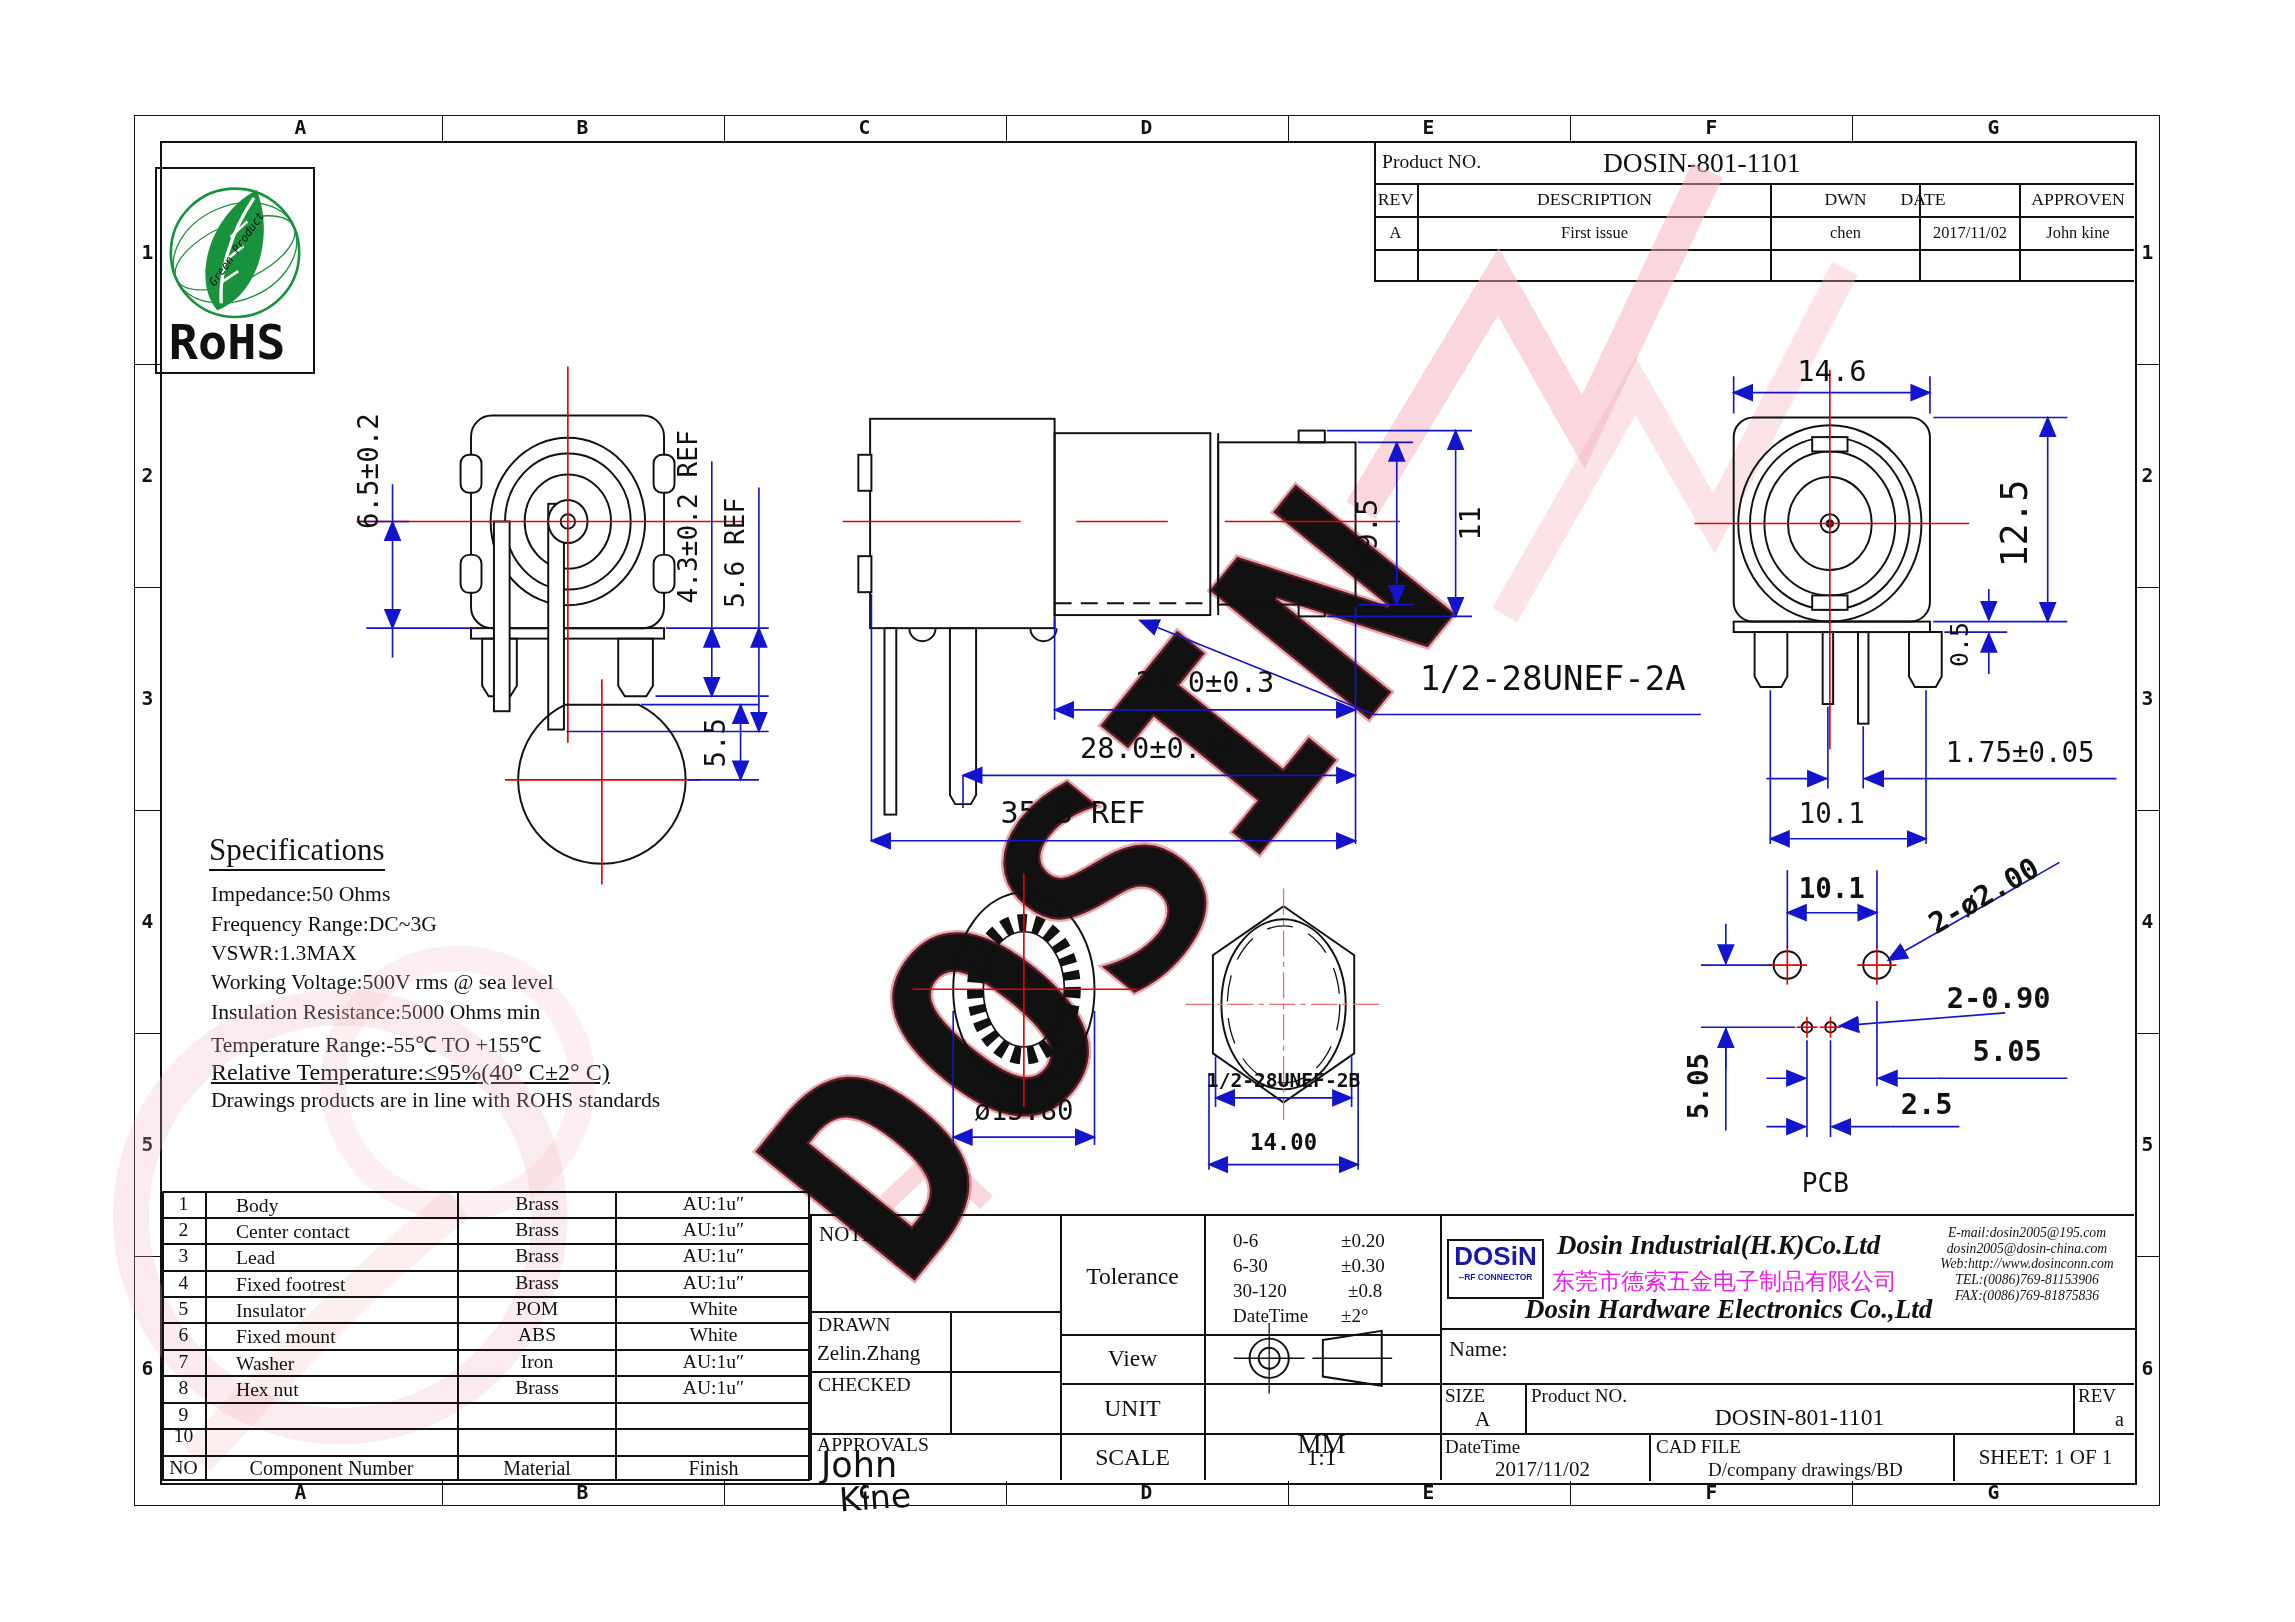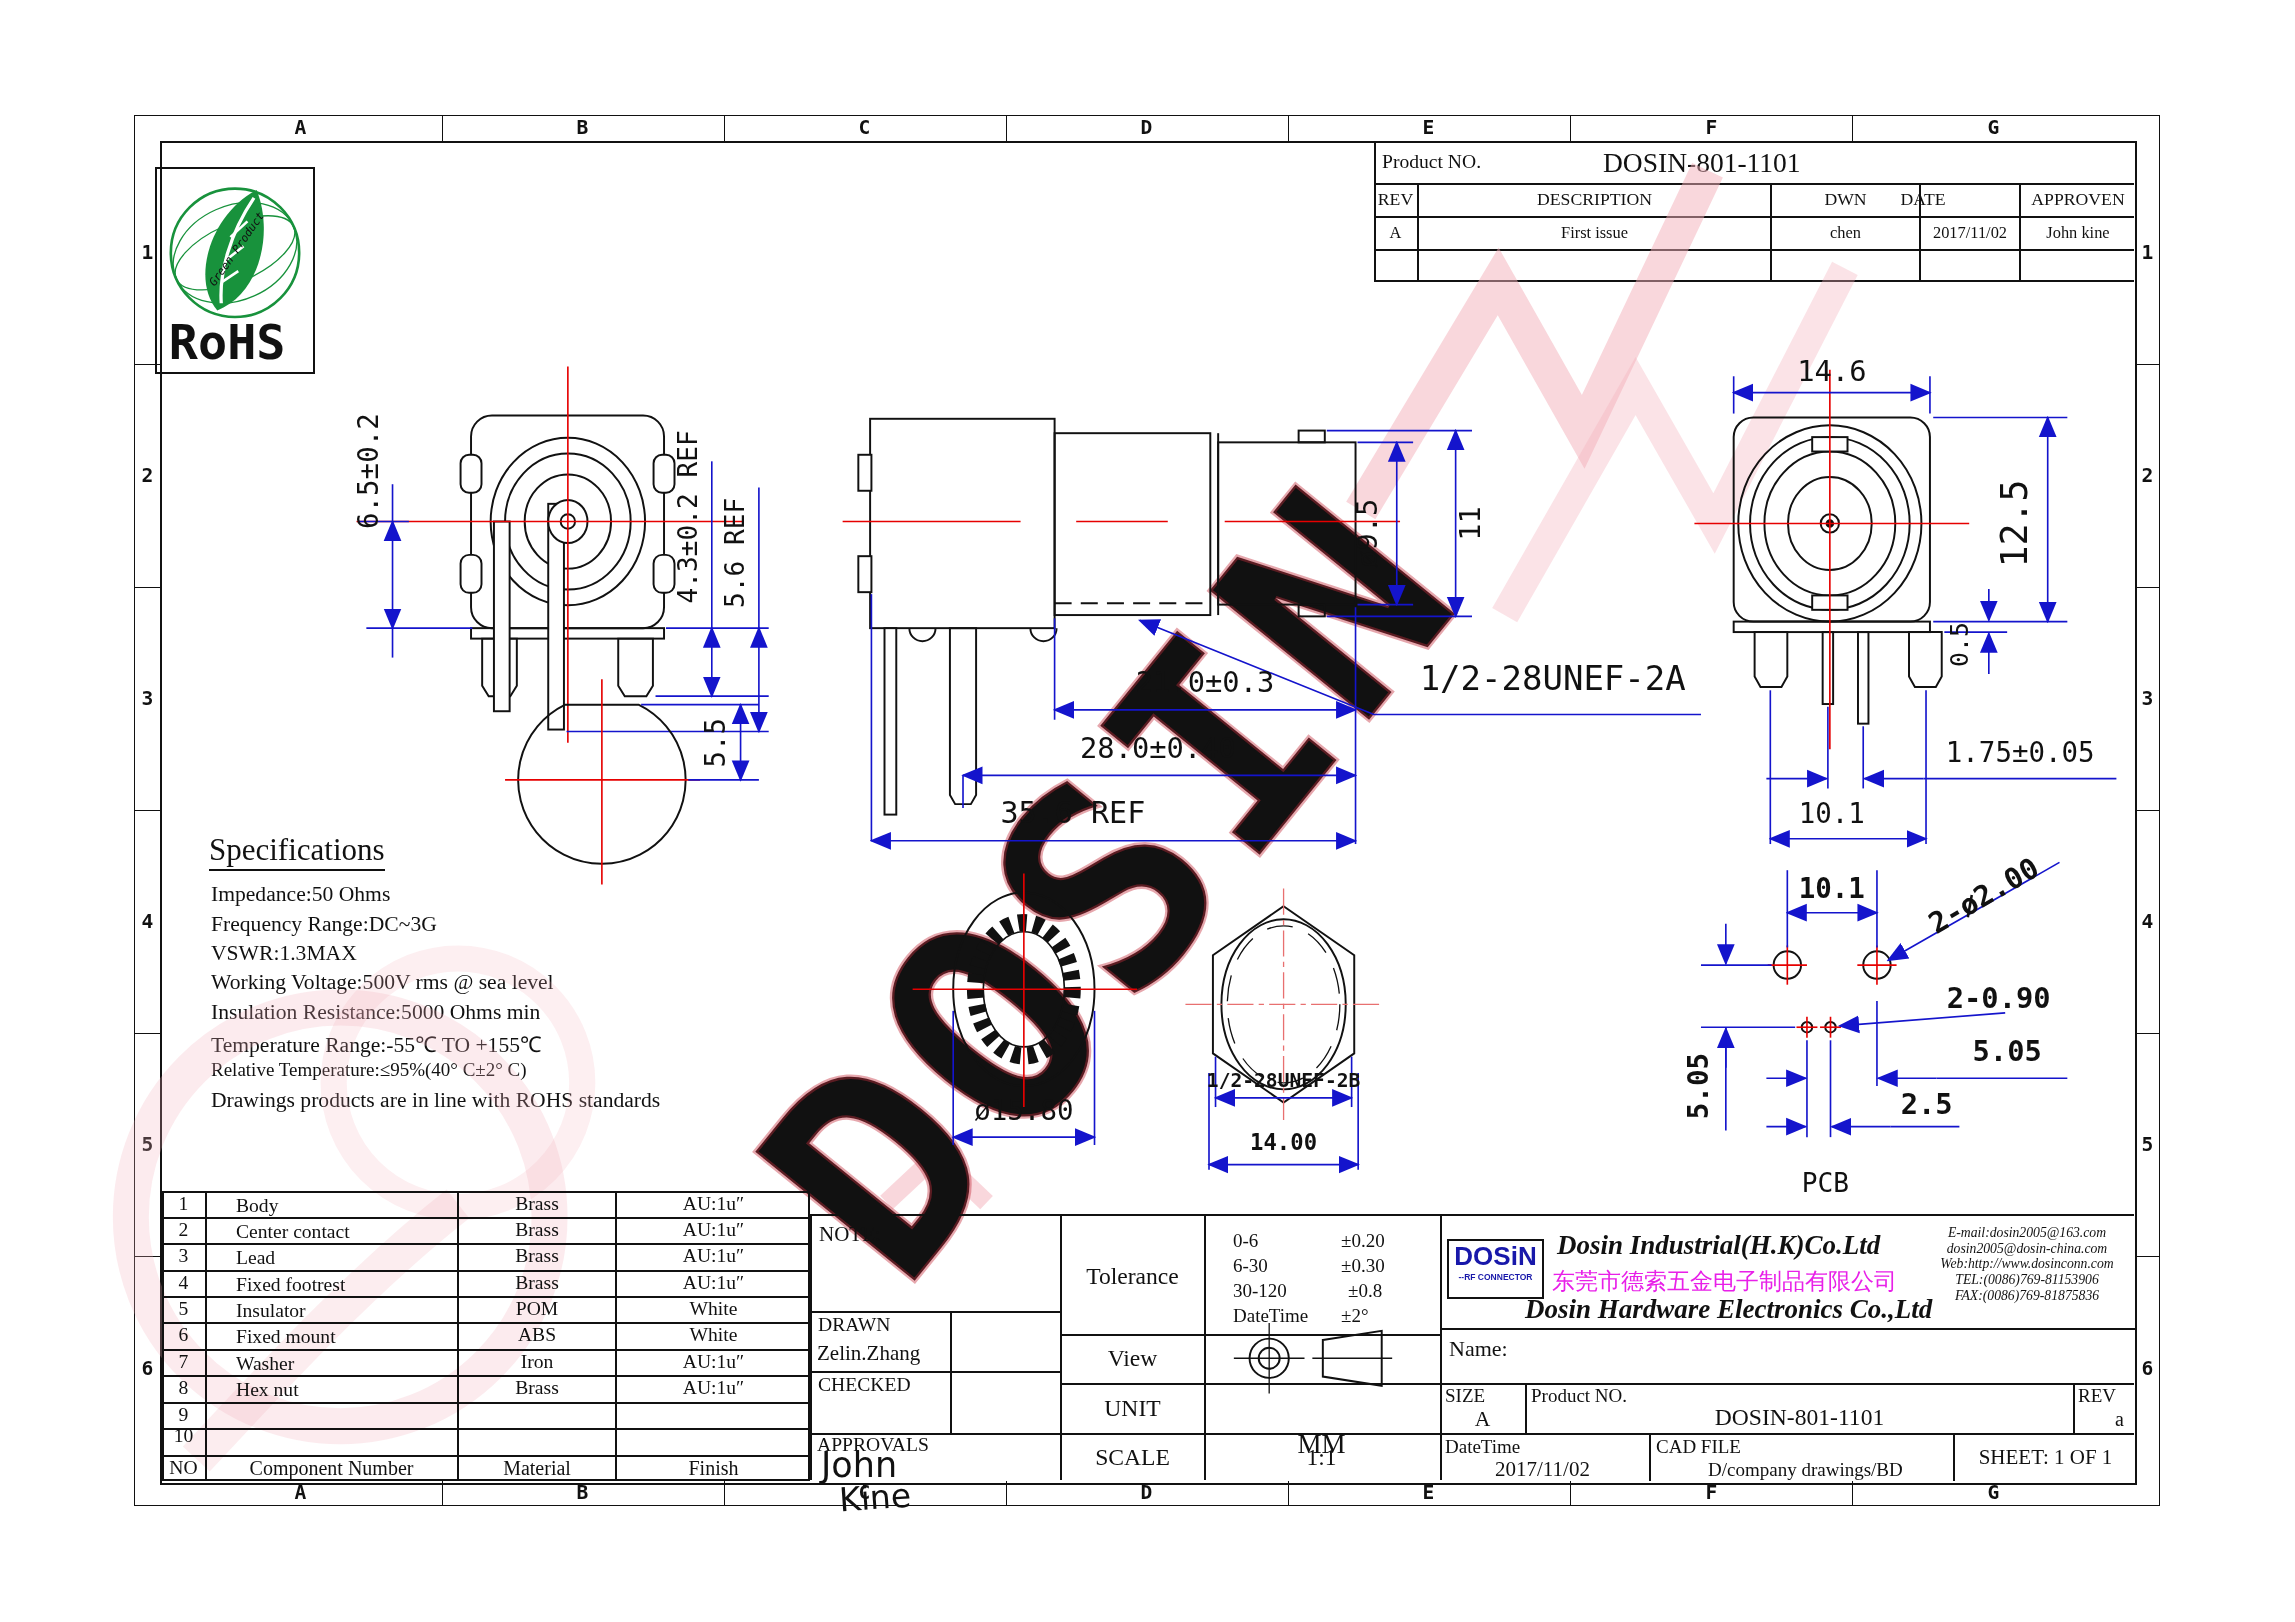--- a/index.html
+++ b/index.html
@@ -108,21 +108,21 @@
     </svg>
   </div>
 
   <div class="abs ser" style="left:209px;top:832px;font-size:31px;border-bottom:2.6px solid #111;padding-bottom:1.3px;">Specifications</div>
   <div class="abs ser" style="left:211px;top:882px;font-size:21.6px;">Impedance:50 Ohms</div>
   <div class="abs ser" style="left:211px;top:912px;font-size:21.6px;">Frequency Range:DC~3G</div>
   <div class="abs ser" style="left:211px;top:941px;font-size:21.6px;">VSWR:1.3MAX</div>
   <div class="abs ser" style="left:211px;top:970px;font-size:21.6px;">Working Voltage:500V rms @ sea level</div>
   <div class="abs ser" style="left:211px;top:1000px;font-size:21.6px;">Insulation Resistance:5000 Ohms min</div>
   <div class="abs ser" style="left:211px;top:1029px;font-size:21.6px;">Temperature Range:-55℃ TO +155℃</div>
-  <div class="abs ser" style="left:211px;top:1059px;font-size:19px;">Relative Temperature:≤95%(40° C±2° C)</div>
+  <div class="abs ser" style="left:211px;top:1059px;font-size:24px;text-decoration:underline;">Relative Temperature:≤95%(40° C±2° C)</div>
   <div class="abs ser" style="left:211px;top:1088px;font-size:21.6px;">Drawings products are in line with ROHS standards</div>
 
   <svg class="abs" style="left:0;top:0;" width="2295" height="1622" viewBox="0 0 3508 2479">
     <defs>
       <marker id="mA" viewBox="0 0 12 12" refX="11" refY="6" markerWidth="13" markerHeight="13" orient="auto-start-reverse">
         <path d="M0,1 L12,6 L0,11 z" fill="#1414cc"></path>
       </marker>
     </defs>
 
     <g fill="none" stroke="rgba(243,176,186,0.5)">
@@ -464,21 +464,21 @@
   <div class="ln" style="left:1649px;top:1433px;width:2px;height:48px;"></div>
   <div class="ln" style="left:1953px;top:1433px;width:2px;height:48px;"></div>
 
   <div class="abs" style="left:1447px;top:1239px;width:93px;height:56px;border:2.6px solid #111;text-align:center;">
     <div style="font-family:'Liberation Sans',sans-serif;font-weight:bold;font-size:26px;color:#1818aa;line-height:31px;">DOSiN</div>
     <div style="font-family:'Liberation Sans',sans-serif;font-weight:bold;font-size:8.5px;color:#1818aa;">--RF CONNECTOR</div>
   </div>
   <div class="abs ser it" style="left:1557px;top:1230px;font-size:27px;font-weight:bold;">Dosin Industrial(H.K)Co.Ltd</div>
   <div class="abs" style="left:1552px;top:1266px;font-size:23px;color:#e820e8;font-family:'Liberation Sans',sans-serif;">东莞市德索五金电子制品有限公司</div>
   <div class="abs ser it" style="left:1525px;top:1294px;font-size:27px;font-weight:bold;">Dosin Hardware Electronics Co.,Ltd</div>
-  <div class="abs ser it" style="left:1924px;top:1225px;width:206px;text-align:center;font-size:13.7px;">E-mail:dosin2005@163.com</div>
+  <div class="abs ser it" style="left:1924px;top:1225px;width:206px;text-align:center;font-size:13.7px;">E-mail:dosin2005@195.com</div>
   <div class="abs ser it" style="left:1924px;top:1241px;width:206px;text-align:center;font-size:13.7px;">dosin2005@dosin-china.com</div>
   <div class="abs ser it" style="left:1924px;top:1256px;width:206px;text-align:center;font-size:13.7px;">Web:http://www.dosinconn.com</div>
   <div class="abs ser it" style="left:1924px;top:1272px;width:206px;text-align:center;font-size:13.7px;">TEL:(0086)769-81153906</div>
   <div class="abs ser it" style="left:1924px;top:1288px;width:206px;text-align:center;font-size:13.7px;">FAX:(0086)769-81875836</div>
 
   <div class="abs ser" style="left:1449px;top:1336px;font-size:22px;">Name:</div>
 
   <div class="abs ser" style="left:1445px;top:1385px;font-size:19px;">SIZE</div>
   <div class="abs ser ctr" style="left:1440px;top:1406px;width:85px;height:26px;font-size:21.6px;">A</div>
   <div class="abs ser" style="left:1531px;top:1385px;font-size:19px;">Product NO.</div>

